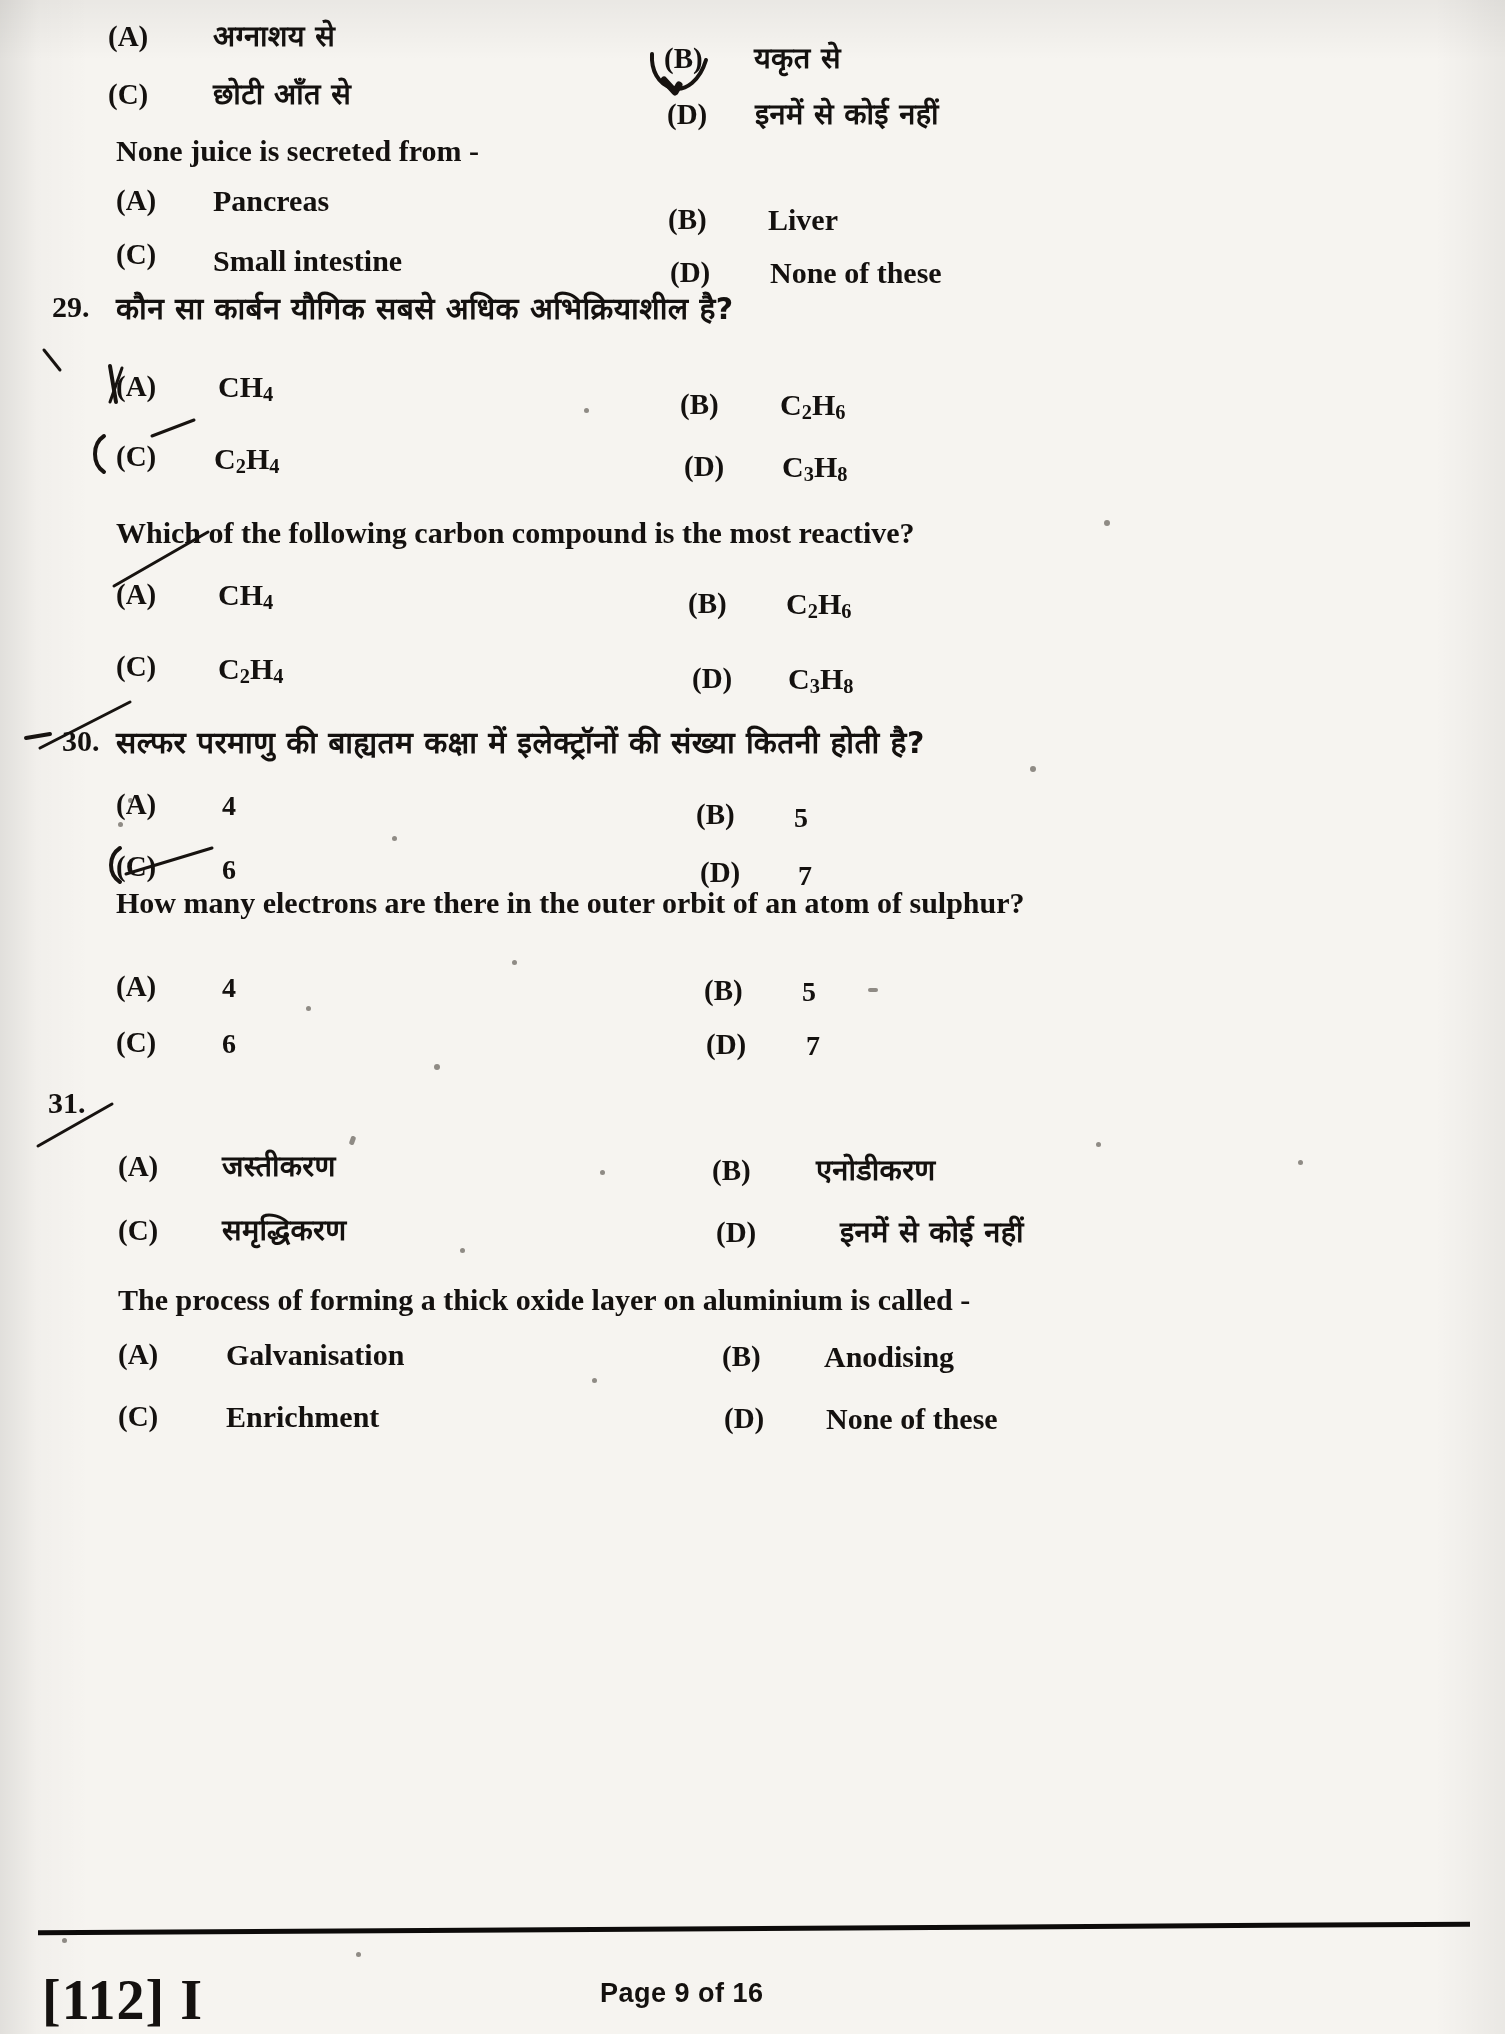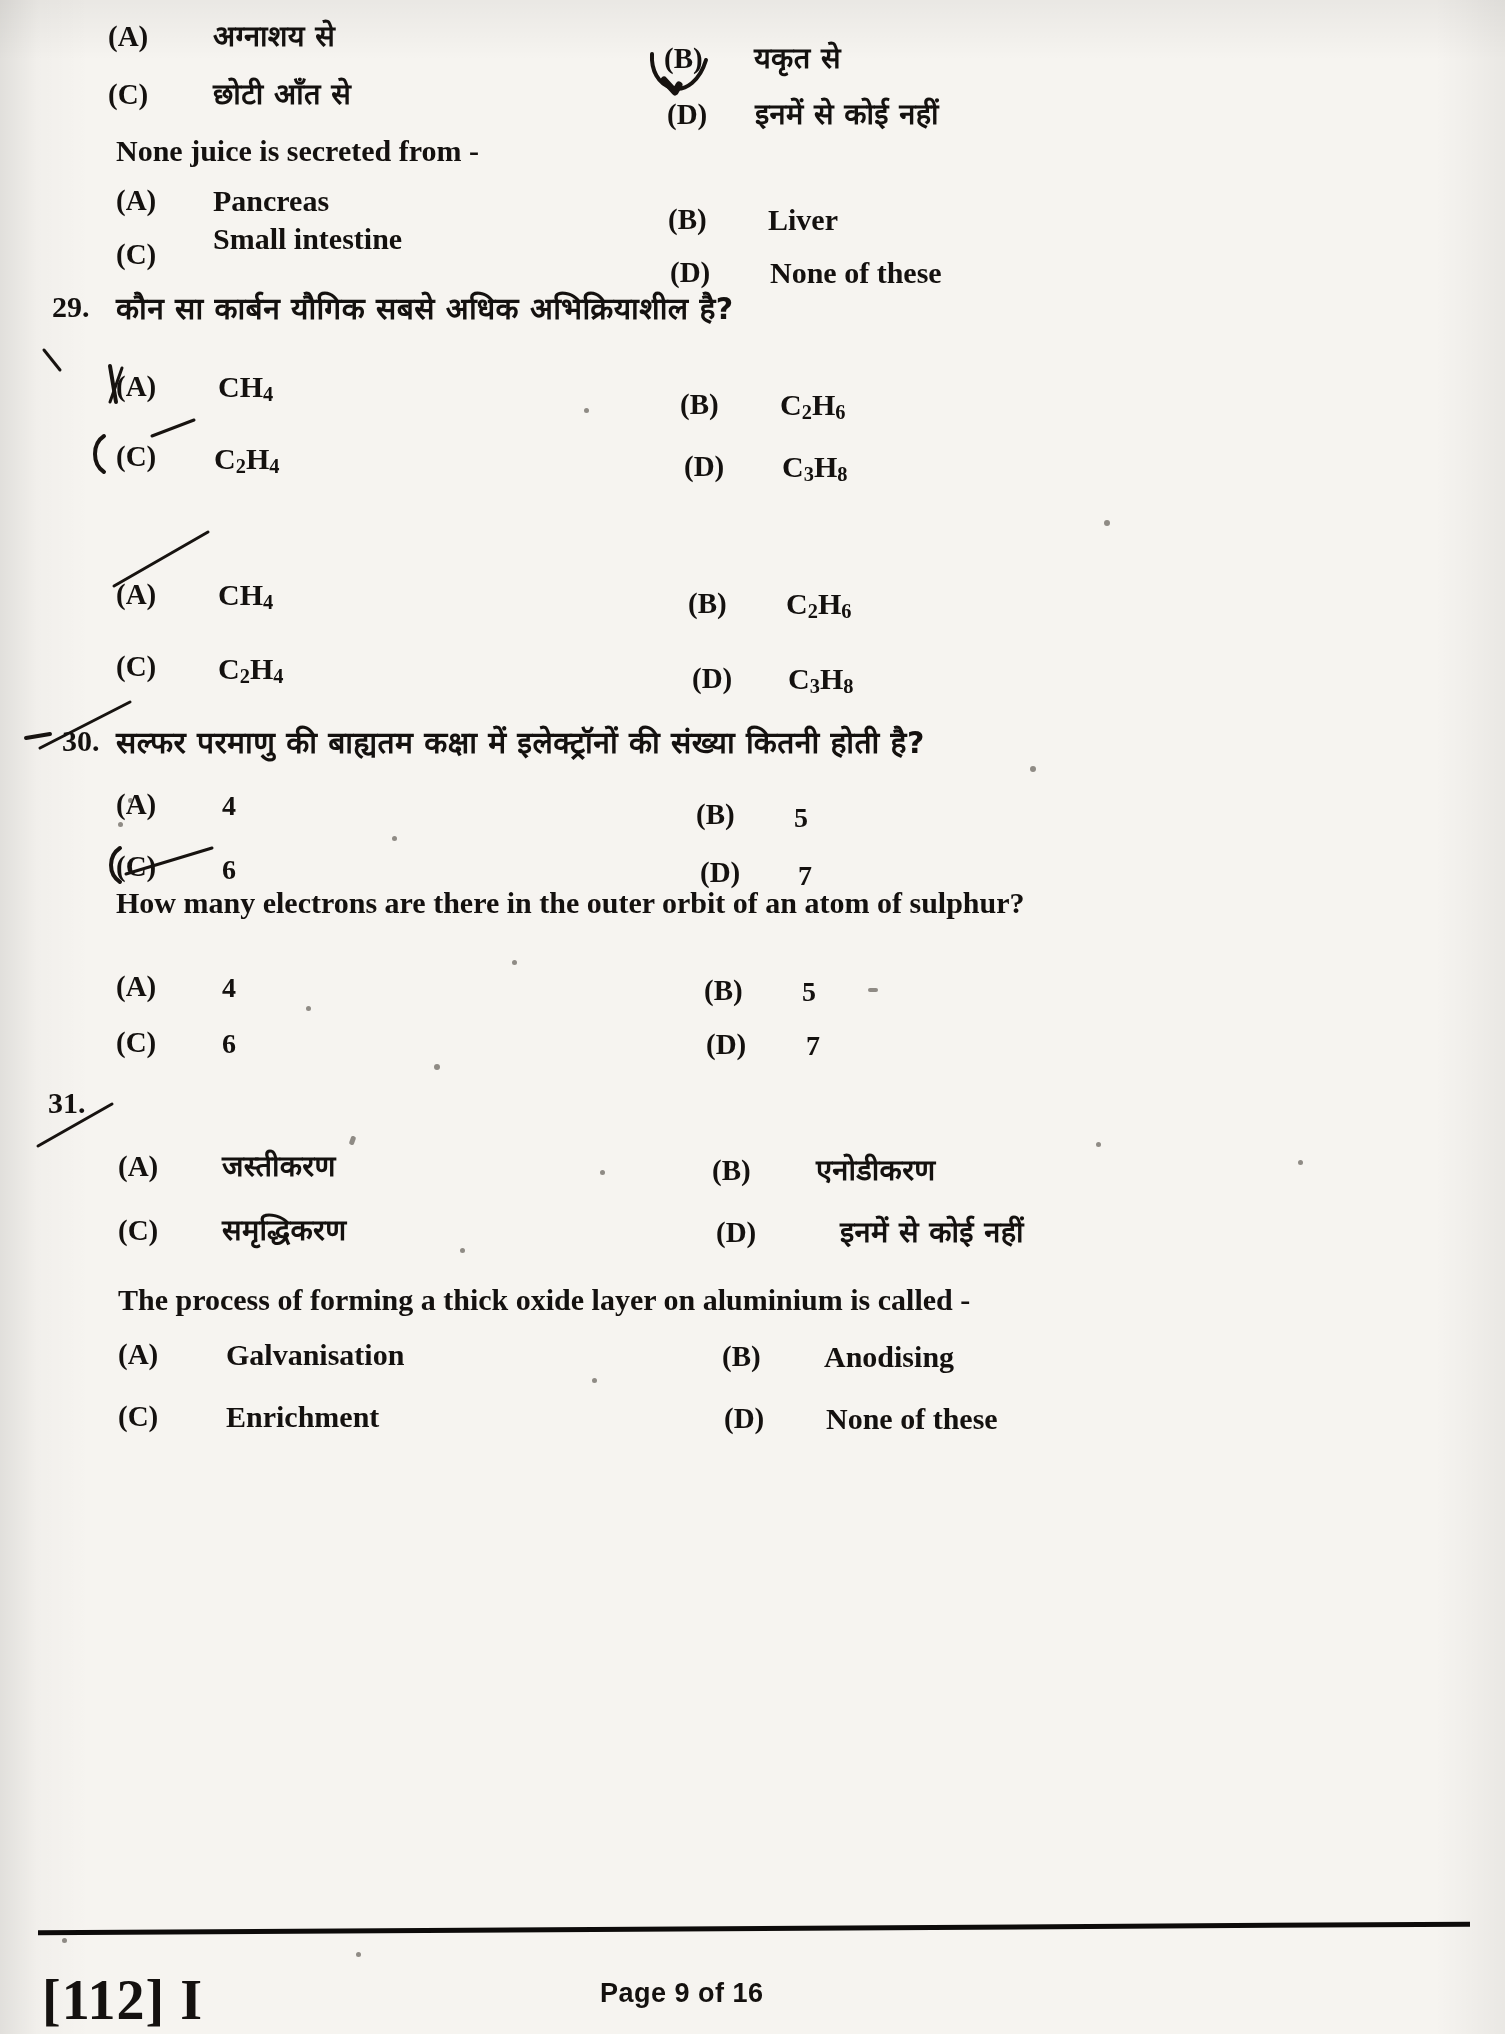--- a/index.html
+++ b/index.html
@@ -157,21 +157,21 @@
 
   <div class="line eng-q" style="left:116px; top:136px;">None juice is secreted from -</div>
 
   <div class="line opt-label" style="left:116px; top:186px;">(A)</div>
   <div class="line eng" style="left:213px; top:186px;">Pancreas</div>
 
   <div class="line opt-label" style="left:668px; top:205px;">(B)</div>
   <div class="line eng" style="left:768px; top:205px;">Liver</div>
 
   <div class="line opt-label" style="left:116px; top:240px;">(C)</div>
-  <div class="line eng" style="left:213px; top:224px;">Small intestine</div>
+  <div class="line eng" style="left:213px; top:246px;">Small intestine</div>
 
   <div class="line opt-label" style="left:670px; top:258px;">(D)</div>
   <div class="line eng" style="left:770px; top:258px;">None of these</div>
 
   <div class="line qnum" style="left:52px; top:292px;">29.</div>
   <div class="line hindi-q" style="left:116px; top:294px;">कौन सा कार्बन यौगिक सबसे अधिक अभिक्रियाशील है?</div>
 
   <div class="pen" style="left:42px; top:348px;">
     <svg width="24" height="26" viewBox="0 0 24 26">
           <path d="M2 2 L18 22" stroke-width="3"></path>
@@ -202,20 +202,21 @@
       <path d="M14 6 C2 14, 2 34, 14 42" stroke-width="4"></path>
       <path d="M62 6 L104 -10" stroke-width="3"></path>
     </svg>
   </div>
   <div class="pen" style="left:112px; top:530px;">
     <svg width="110" height="60" viewBox="0 0 110 60">
           <path d="M2 56 L96 2" stroke-width="3"></path>
         </svg>
   </div>
 
+  <div class="line eng-q" style="left:116px; top:518px;">Which of the following carbon compound is the most reactive?</div>
 
   <div class="line opt-label" style="left:116px; top:580px;">(A)</div>
   <div class="line formula" style="left:218px; top:580px;">CH<sub>4</sub></div>
 
   <div class="line opt-label" style="left:688px; top:589px;">(B)</div>
   <div class="line formula" style="left:786px; top:589px;">C<sub>2</sub>H<sub>6</sub></div>
 
   <div class="line opt-label" style="left:116px; top:652px;">(C)</div>
   <div class="line formula" style="left:218px; top:654px;">C<sub>2</sub>H<sub>4</sub></div>
 

